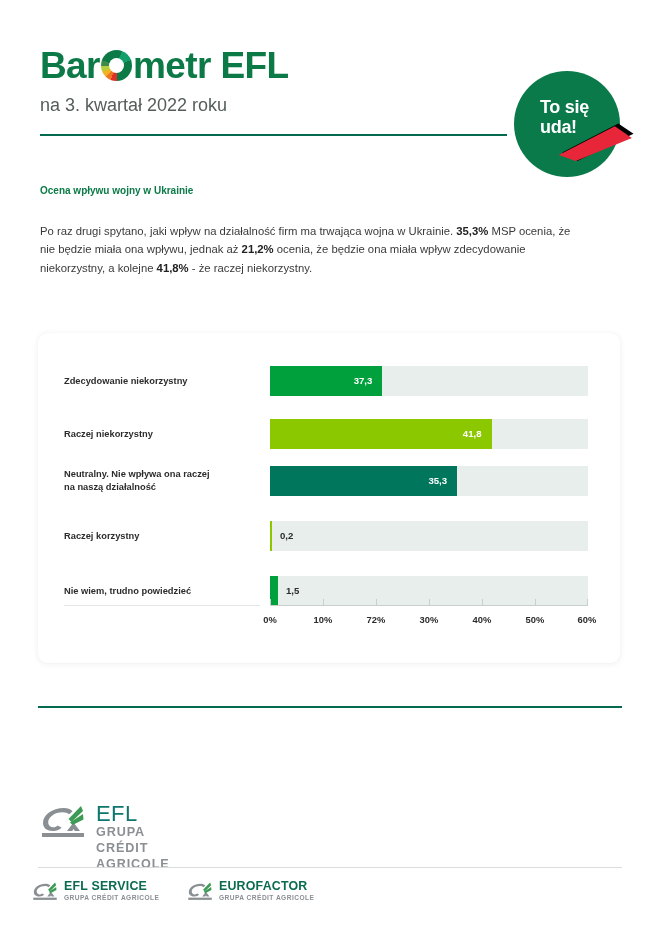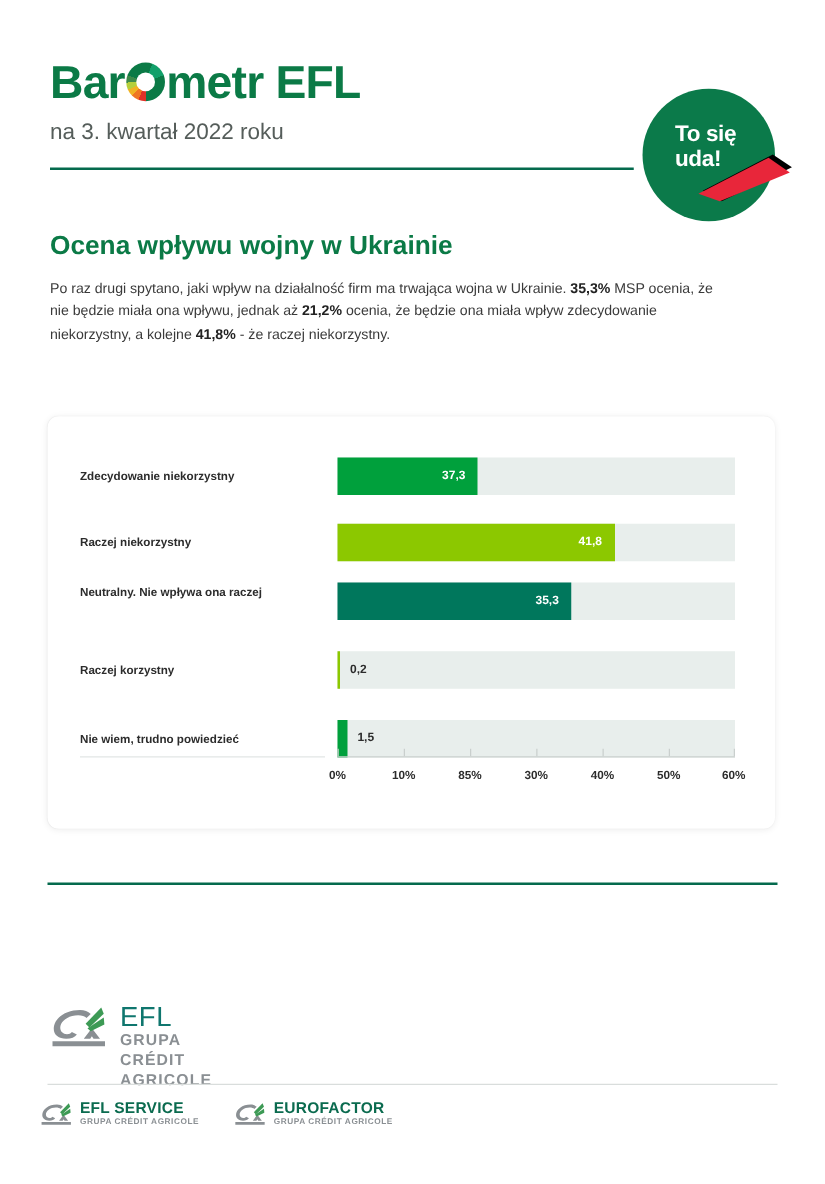--- a/index.html
+++ b/index.html
@@ -129,21 +129,21 @@
     z-index: 3;
   }
   .badge-text .l2 { display: block; text-align: left; padding-left: 26px; }
   .badge-text .l1 { display: block; text-align: left; padding-left: 26px; }
 
   
   .section-heading {
     position: absolute;
     left: 40px;
     top: 186px;
-    font-size: 21px;
+    font-size: 10px;
     font-weight: bold;
     color: #0b7a46;
     line-height: 1;
   }
 
   .intro {
     position: absolute;
     left: 40px;
     top: 222px;
     width: 535px;
@@ -395,20 +395,21 @@
             <div>Raczej niekorzystny</div>
           </div>
           <div class="bar-track">
             <div class="bar-fill" style="width: 221.54px; background: rgb(140, 200, 0);"></div>
             <div class="bar-value" style="left: 0px; width: 211.54px; text-align: right;">41,8</div>
           </div>
         </div>
         <div class="bar-row" style="top: 133px;">
           <div class="bar-label" style="top: 2px;">
             <div>Neutralny. Nie wpływa ona raczej</div>
+            <div>na naszą działalność</div>
           </div>
           <div class="bar-track">
             <div class="bar-fill" style="width: 187.09px; background: rgb(0, 119, 92);"></div>
             <div class="bar-value" style="left: 0px; width: 177.09px; text-align: right;">35,3</div>
           </div>
         </div>
         <div class="bar-row" style="top: 188px;">
           <div class="bar-label" style="top: 9px;">
             <div>Raczej korzystny</div>
           </div>
@@ -426,21 +427,21 @@
             <div class="bar-value outside" style="left: 15.95px;">1,5</div>
           </div>
         </div>
         <div class="axis-left-rule"></div>
         <div class="axis">
           <div class="tick" style="left: 0px;"></div>
           <div class="tick-label" style="left: 0px;">0%</div>
           <div class="tick" style="left: 53px;"></div>
           <div class="tick-label" style="left: 53px;">10%</div>
           <div class="tick" style="left: 106px;"></div>
-          <div class="tick-label" style="left: 106px;">85%</div>
+          <div class="tick-label" style="left: 106px;">72%</div>
           <div class="tick" style="left: 159px;"></div>
           <div class="tick-label" style="left: 159px;">30%</div>
           <div class="tick" style="left: 212px;"></div>
           <div class="tick-label" style="left: 212px;">40%</div>
           <div class="tick" style="left: 265px;"></div>
           <div class="tick-label" style="left: 265px;">50%</div>
           <div class="tick" style="left: 317px;"></div>
           <div class="tick-label" style="left: 317px;">60%</div>
         </div>
       </div>

